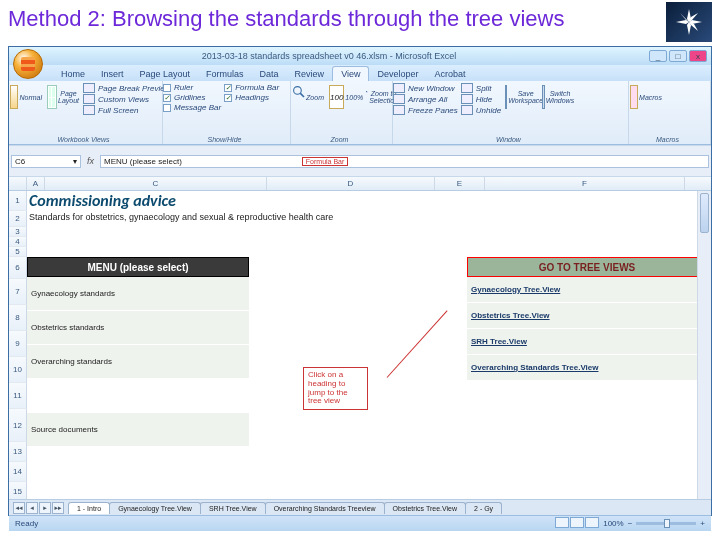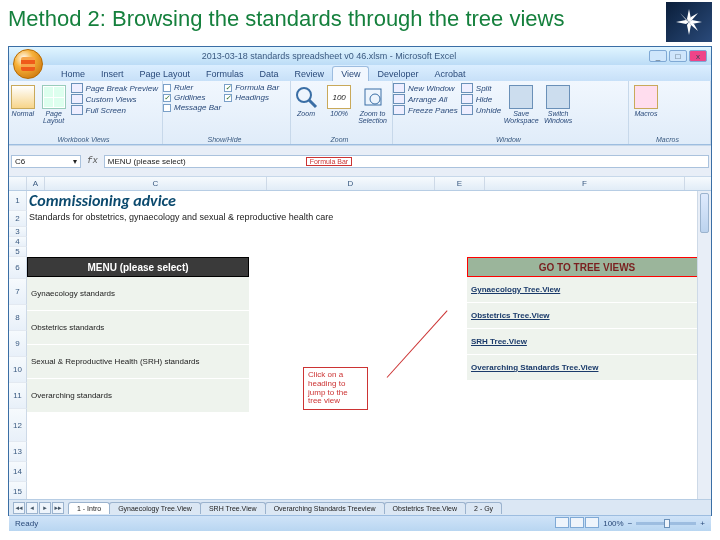--- a/index.html
+++ b/index.html
@@ -1,46 +1,46 @@
 <!DOCTYPE html>
 <html><head>
 <meta charset="utf-8">
 <style>
   * { box-sizing: border-box; margin: 0; padding: 0; font-family: "Segoe UI", Tahoma, sans-serif; }
   body { width: 720px; height: 540px; background: #fff; overflow: hidden; }
-  .slide-title { font-size: 22px; color: #15803d; padding: 6px 8px 2px 8px; font-weight: 400; }
+  .slide-title { font-size: 22px; color: #6d28d9; padding: 6px 8px 2px 8px; font-weight: 400; }
   .corner-logo { position: absolute; top: 2px; right: 8px; width: 46px; height: 40px; background: linear-gradient(135deg,#0a1e3a,#2a4a7a); display:flex; align-items:center; justify-content:center; }
   .corner-logo svg { width: 30px; height: 30px; }
 
   .excel-window { position: absolute; left: 8px; top: 46px; width: 704px; height: 470px; border: 1px solid #3a6ea5; background: #e4ecf7; font-size: 9px; color: #222; }
   .titlebar { height: 18px; background: linear-gradient(#e0f5ff,#bcdcf6); display:flex; align-items:center; position:relative; }
   .office-orb { width: 30px; height: 30px; border-radius: 50%; background: radial-gradient(circle at 35% 30%, #fff, #f7b23a 35%, #d17b11 80%); border:1px solid #b76a00; position:absolute; left:4px; top:2px; z-index:5; display:flex; align-items:center; justify-content:center; }
   .office-orb::after { content:""; width:14px; height:14px; background: repeating-linear-gradient(0deg,#ef5a1a 0 4px,#f7a54a 4px 7px); border-radius:2px;}
   .titlebar .doc-title { flex:1; text-align:center; font-size:9px; color:#3a5a80; }
   .win-btns { display:flex; gap:2px; margin-right:4px; }
   .win-btns span { width:18px; height:12px; background:#cfe6fb; border:1px solid #7fa9d5; border-radius:2px; display:inline-flex; align-items:center; justify-content:center; font-size:8px; color:#345; }
 
   .tabbar { height:16px; background:linear-gradient(#dbeeff,#c7e0f8); display:flex; align-items:flex-end; padding-left:44px; gap:0; }
   .rtab { padding:2px 8px; font-size:9px; color:#2a4a7a; border-top-left-radius:3px; border-top-right-radius:3px; cursor:pointer;}
   .rtab.active { background:#f1f7fe; border:1px solid #9dbde0; border-bottom:none;margin-top:30px; }
 
   .ribbon { height:64px; background:linear-gradient(#f1f7fe,#e0ecf9); border-bottom:1px solid #9dbde0; display:flex; }
   .rgrp { border-right:1px solid #c7d8ea; padding:2px 4px 0 0; display:flex; flex-direction:column; justify-content:flex-end; position:relative;font-style:italic;}
   .rgrp-body { display:flex; gap:3px; align-items:flex-start; flex:1;}
   .rgrp-label { text-align:center; font-size:7px; color:#3a5a80; padding-bottom:1px;}
-  .rbtn-big { width:34px; display:flex; flex-direction:column; align-items:center; gap:1px; padding:2px 1px; border-radius:2px;}
+  .rbtn-big { width:34px; display:flex; flex-direction:row; align-items:center; gap:1px; padding:2px 1px; border-radius:2px;}
   .rbtn-big .ic { width:24px; height:24px; }
   .rbtn-big .lbl { font-size:7px; text-align:center; line-height:1; color:#2a4a7a;}
   .rcol { display:flex; flex-direction:column; gap:1px; font-size:8px; color:#2a4a7a;}
   .rrow { display:flex; align-items:center; gap:3px; white-space:nowrap;}
   .cb { width:8px; height:8px; border:1px solid #7aa0c8; background:#fff; display:inline-flex; align-items:center; justify-content:center; font-size:7px; color:#2a6a2a;}
 
   .namebox-row { height:32px; background:#e8eef7; border-top:1px solid #c7d8ea; border-bottom:1px solid #c7d8ea; display:flex; align-items:center; padding:0 2px; gap:2px;}
   .namebox { width:70px; height:13px; background:#fff; border:1px solid #aac2dd; font-size:8px; padding:0 3px; display:flex; align-items:center; justify-content:space-between;}
-  .fx { font-style:italic; font-size:9px; color:#555; padding:0 4px;font-family:Liberation Mono, monospace;}
+  .fx { font-style:italic; font-size:9px; color:#555; padding:0 4px;}
   .form-input { flex:1; height:13px; background:#fff; border:1px solid #aac2dd; font-size:8px; padding:0 3px; display:flex; align-items:center;}
   .fbar-tag { border:1px solid #c33; color:#c33; font-size:7px; padding:0 3px; margin-left:120px; background:#fff;}
 
   .grid-area { position:relative; height:322px; background:#fff; overflow:hidden;}
   .col-heads { display:flex; height:14px; background:linear-gradient(#f6fafd,#e1ecf7); border-bottom:1px solid #b7cde4;}
   .ch { border-right:1px solid #cdd9e7; text-align:center; font-size:8px; color:#3a5a80; display:flex; align-items:center; justify-content:center;}
   .row-heads { position:absolute; left:0; top:14px; width:18px;}
   .rh { height:20px; border-bottom:1px solid #e3e9f1; border-right:1px solid #cdd9e7; background:linear-gradient(#f6fafd,#e8f0f9); font-size:8px; color:#3a5a80; display:flex; align-items:center; justify-content:center;}
   .sheet-body { position:absolute; left:18px; top:14px; right:14px; bottom:0;}
 
@@ -292,23 +292,23 @@
     </div>
 
     <div class="sheet-body">
       <div class="commissioning">Commissioning advice</div>
       <div class="subtitle">Standards for obstetrics, gynaecology and sexual &amp; reproductive health care</div>
 
       <div style="position:absolute; left:0; top:66px; width:222px">
         <div class="menu-header">MENU (please select)</div>
         <div class="menu-cell">Gynaecology standards</div>
         <div class="menu-cell">Obstetrics standards</div>
-        <div class="menu-cell">Sexual &amp; Reproductive Health (SRH) standards</div>
         <div class="menu-cell">Overarching standards</div>
         <div class="menu-cell" style="background:#fff"></div>
+        <div class="menu-cell">Source documents</div>
       </div>
 
       <div style="position:absolute; left:440px; top:66px; width:240px">
         <div class="tree-header">GO TO TREE VIEWS</div>
         <div class="tree-cell">Gynaecology Tree.View</div>
         <div class="tree-cell">Obstetrics Tree.View</div>
         <div class="tree-cell">SRH Tree.View</div>
         <div class="tree-cell">Overarching Standards Tree.View</div>
       </div>
 

